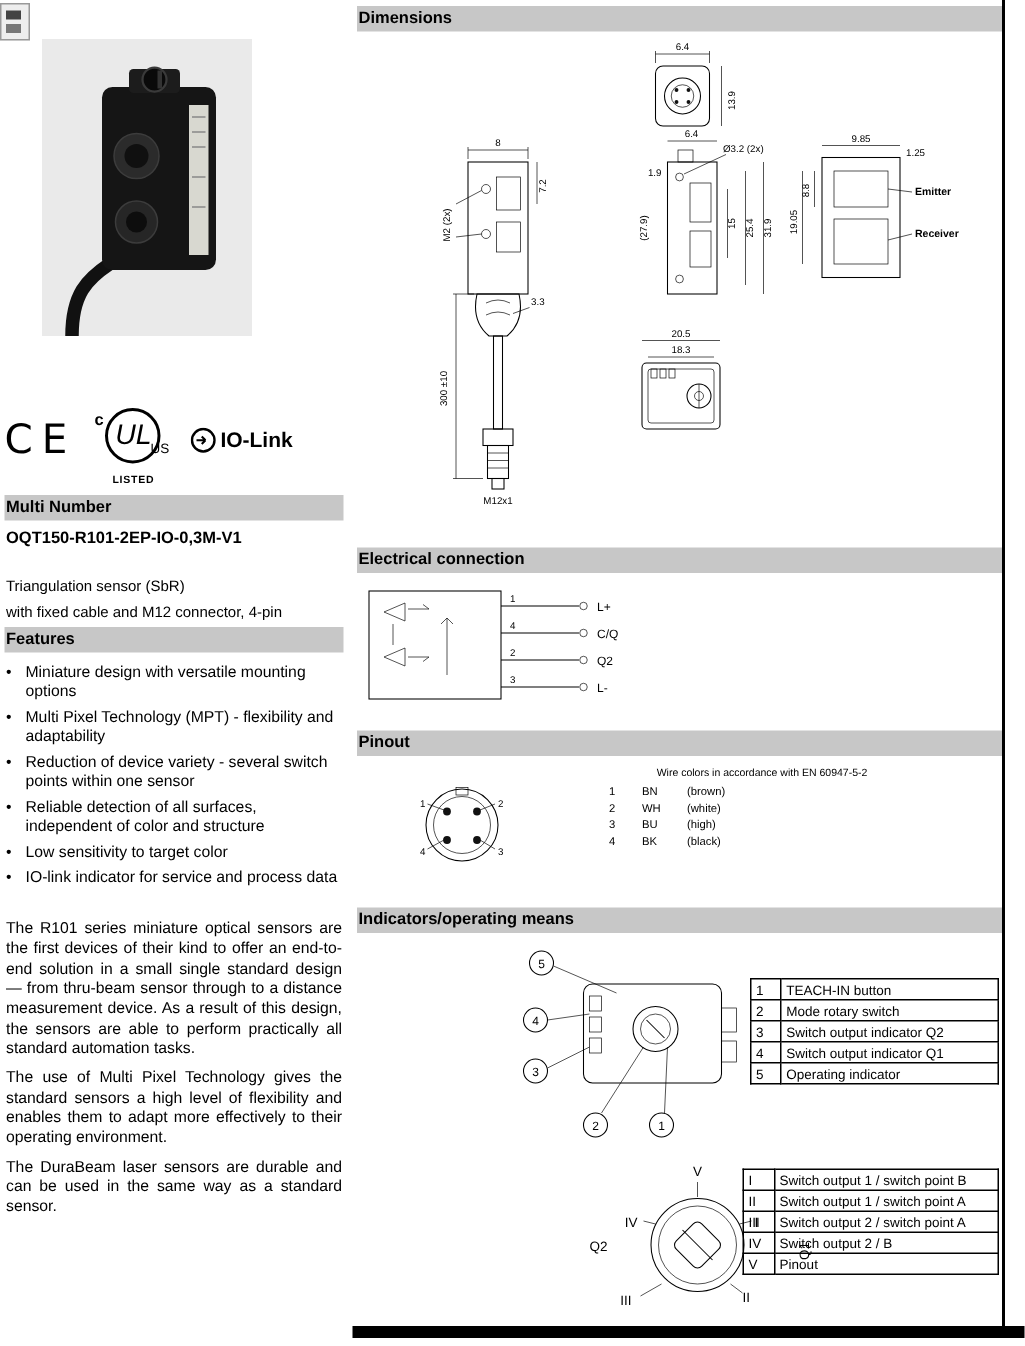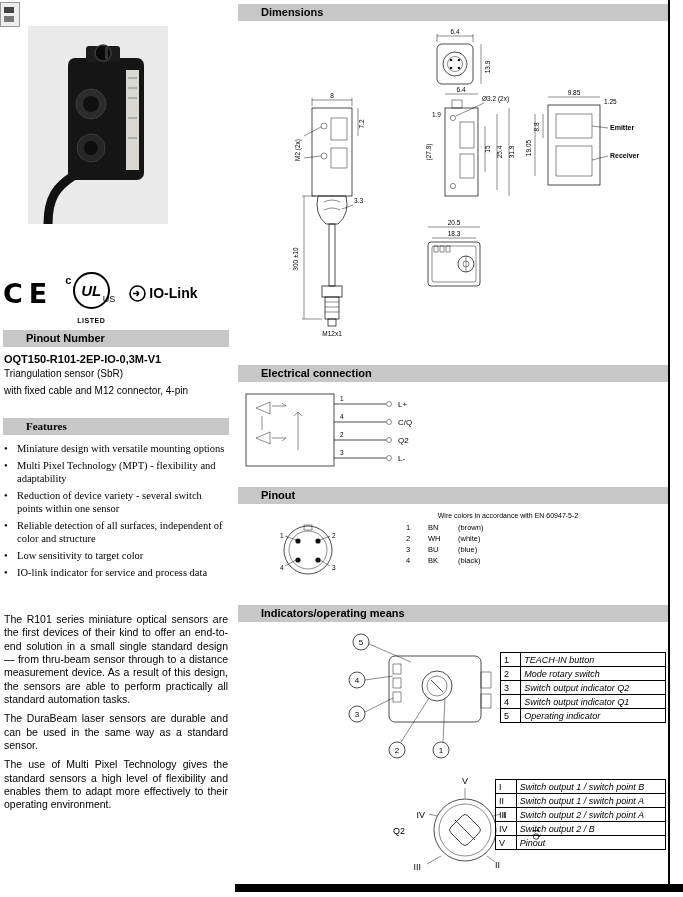--- a/index.html
+++ b/index.html
@@ -2,42 +2,42 @@
 <html><head>
 <meta charset="utf-8">
 <style>
   html,body{margin:0;padding:0;}
   body{
     width:683px;height:897px;position:relative;background:#ffffff;
     font-family:"Liberation Sans",sans-serif;color:#000;overflow:hidden;
   }
   .section-bar{
     background:#c7c7c7;font-weight:bold;font-size:11px;
-    padding:2px 23px;line-height:13px;
+    padding:2px 1px;line-height:13px;
   }
   
   #left-col{position:absolute;left:3px;top:0;width:229px;}
   #corner-logo{position:absolute;left:0;top:2px;width:18px;height:23px;border:1px solid #999;background:#eee;}
   #corner-logo .bar1{position:absolute;left:3px;top:4px;width:10px;height:6px;background:#444;}
   #corner-logo .bar2{position:absolute;left:3px;top:13px;width:10px;height:6px;background:#777;}
   #photo{position:absolute;left:25px;top:26px;width:140px;height:198px;background:#eaeaea;}
   #cert-row{position:absolute;left:0px;top:272px;width:229px;height:42px;display:flex;align-items:center;gap:12px;}
-  .ce-mark{font-size:27px;font-weight:bold;letter-spacing:6px;font-family:"DejaVu Sans",sans-serif;}
+  .ce-mark{font-size:27px;font-weight:normal;letter-spacing:6px;font-family:"DejaVu Sans",sans-serif;}
   .ul-mark{position:relative;width:52px;height:42px;text-align:center;}
   .ul-circle{width:33px;height:33px;border:2px solid #000;border-radius:50%;margin:0 auto;
-    display:flex;align-items:center;justify-content:center;font-weight:bold;font-style:italic;font-size:15px;}
+    display:flex;align-items:center;justify-content:center;font-weight:normal;font-style:italic;font-size:19px;}
   .ul-c{position:absolute;left:0;top:2px;font-size:11px;font-weight:bold;}
   .ul-us{position:absolute;right:2px;bottom:10px;font-size:9px;font-weight:normal;}
   .ul-listed{font-size:7px;font-weight:bold;letter-spacing:.5px;}
   .iol-mark{display:flex;align-items:center;gap:3px;font-weight:bold;font-size:14px;}
   .model-block{position:absolute;left:0;top:330px;width:226px;}
   .model-number{font-size:11px;font-weight:bold;margin:6px 1px 0 1px;}
-  .model-type{font-size:10px;margin:3px 1px 0 1px;}
+  .model-type{font-size:10px;margin:21px 1px 0 1px;}
   .model-variant{font-size:10px;margin:6px 1px 0 1px;}
-  .features-block{position:absolute;left:0;top:418px;width:226px;font-family:Liberation Serif, serif;}
+  .features-block{position:absolute;left:0;top:418px;width:226px;}
   .feat-list{margin:7px 0 0 1px;}
   .feat-item{display:flex;font-size:10.5px;line-height:1.24;margin-bottom:4px;}
   .feat-item .dot{width:13px;flex:none;}
   .prodinfo-block{position:absolute;left:0;top:606px;width:226px;}
   .pi-par{font-size:10.5px;line-height:1.27;text-align:justify;margin:6px 1px 0 1px;}
   .pi-par.first{margin-top:7px;}
   
   #right-col{position:absolute;left:238px;top:0;width:430px;}
   .rsec{position:absolute;left:0;width:430px;}
   svg text{font-family:"Liberation Sans",sans-serif;}
@@ -50,21 +50,21 @@
   .pin-flex{display:flex;}
   .pin-note{font-size:7px;margin:4px 0 3px 0;text-align:center;width:260px;}
   .wire-grid{font-size:7.5px;line-height:11px;margin-left:28px;}
   .wire-row{display:flex;}
   .wire-row span:nth-child(1){width:22px;}
   .wire-row span:nth-child(2){width:30px;}
   
   table.ind{border-collapse:collapse;font-size:9px;}
   table.ind td{border:1px solid #000;padding:1px 3px;height:11px;}
   table.ind td.num{width:14px;text-align:left;}
-  table.ind td.lbl{width:148px;font-style:italic;}
+  table.ind td.lbl{width:148px;}
   
   #right-edge{position:absolute;left:668px;top:0;width:2px;height:892px;background:#000;}
   #bottom-bar{position:absolute;left:235px;top:884px;width:448px;height:8px;background:#000;}
 </style>
 </head>
 <body>
 
 <div id="corner-logo">
   <div class="bar1"></div>
   <div class="bar2"></div>
@@ -103,21 +103,21 @@
     <span class="iol-mark">
       <svg width="17" height="17" viewBox="0 0 17 17">
         <circle cx="8.5" cy="8.5" r="7.5" fill="none" stroke="#000" stroke-width="1.6"></circle>
         <path d="M4,8.5 L10,8.5 M10,8.5 L7.5,6 M10,8.5 L7.5,11" stroke="#000" stroke-width="1.4" fill="none"></path>
       </svg>
       <span>IO-Link</span>
     </span>
   </div>
 
   <div class="model-block">
-    <div class="section-bar">Pinout Number</div>
+    <div class="section-bar">Multi Number</div>
     <div class="model-number">OQT150-R101-2EP-IO-0,3M-V1</div>
     <div class="model-type">Triangulation sensor (SbR)</div>
     <div class="model-variant">with fixed cable and M12 connector, 4-pin</div>
   </div>
 
   <div class="features-block">
     <div class="section-bar">Features</div>
     <div class="feat-list">
       <div class="feat-item">
           <span class="dot">•</span>
@@ -141,22 +141,22 @@
         </div>
       <div class="feat-item">
           <span class="dot">•</span>
           <span>IO-link indicator for service and process data</span>
         </div>
     </div>
   </div>
 
   <div class="prodinfo-block">
     <div class="pi-par first">The R101 series miniature optical sensors are the first devices of their kind to offer an end-to-end solution in a small single standard design — from thru-beam sensor through to a distance measurement device. As a result of this design, the sensors are able to perform practically all standard automation tasks.</div>
+    <div class="pi-par">The use of Multi Pixel Technology gives the standard sensors a high level of flexibility and enables them to adapt more effectively to their operating environment.</div>
     <div class="pi-par">The DuraBeam laser sensors are durable and can be used in the same way as a standard sensor.</div>
-    <div class="pi-par">The use of Multi Pixel Technology gives the standard sensors a high level of flexibility and enables them to adapt more effectively to their operating environment.</div>
   </div>
 </div>
 
 <div id="right-col">
 
   <div class="rsec" style="top:4px;">
     <div class="section-bar">Dimensions</div>
   </div>
 
   <svg class="rsec" style="top:26px;" width="430" height="330" viewBox="0 0 430 330">
@@ -341,21 +341,21 @@
           <span>(brown)</span>
         </div>
         <div class="wire-row">
           <span>2</span>
           <span>WH</span>
           <span>(white)</span>
         </div>
         <div class="wire-row">
           <span>3</span>
           <span>BU</span>
-          <span>(blue)</span>
+          <span>(high)</span>
         </div>
         <div class="wire-row">
           <span>4</span>
           <span>BK</span>
           <span>(black)</span>
         </div>
       </div>
     </div>
   </div>
 

